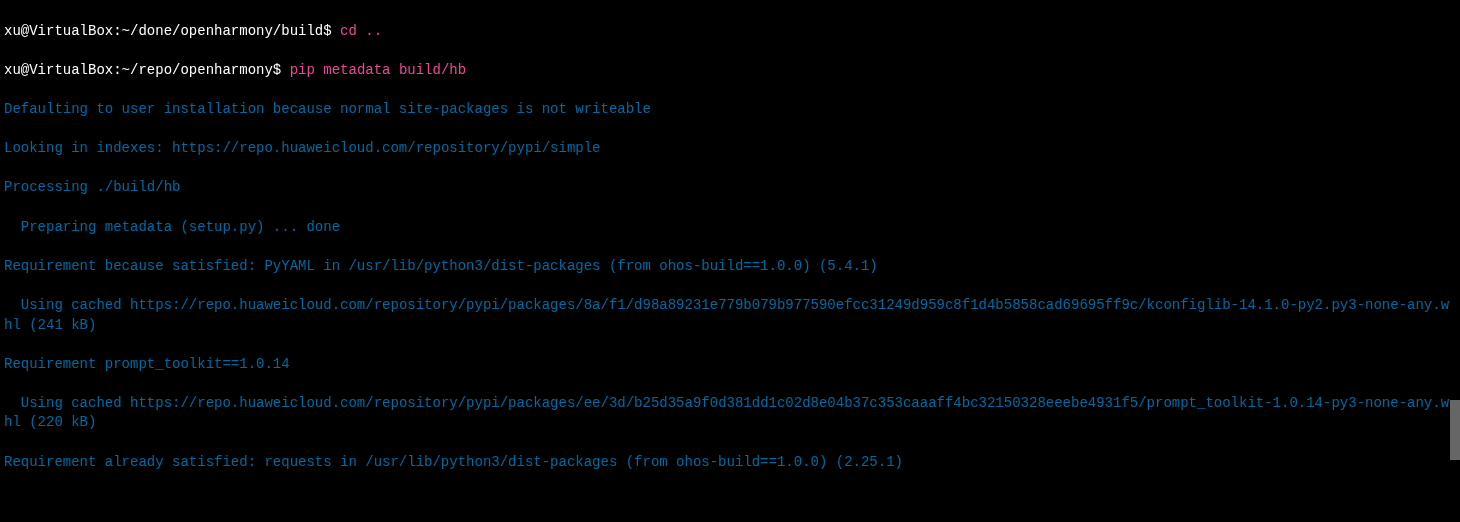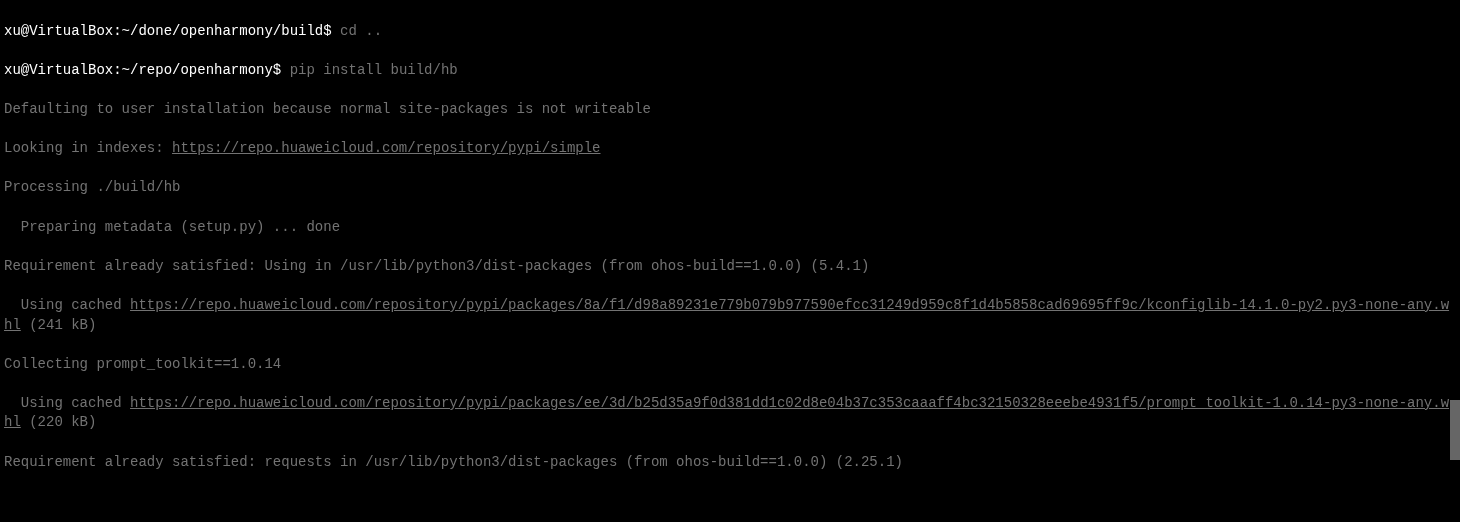--- a/index.html
+++ b/index.html
@@ -30,51 +30,50 @@
       color: #ffffff;
       text-align: center;
     }
     .prompt-path {
       color: #ffffff;
     }
     .prompt-dollar {
       color: #ffffff;
     }
     .command {
-      color: #737373;
+      color: #ec4899;
       margin-top: 36px;
     }
     .output {
-      color: #737373;
+      color: #0369a1;
     }
     .underline {
-      text-decoration: underline;
     }
     .scrollbar {
       position: absolute;
       right: 0;
       top: 400px;
       width: 10px;
       height: 60px;
       background-color: #666666;
     }
   </style>
 </head>
 <body>
 
 <div class="terminal-content">
 <span class="line"><span class="prompt-user">xu@VirtualBox</span><span class="prompt-path">:~/done/openharmony/build</span><span class="prompt-dollar">$</span><span class="command"> cd ..</span></span>
-<span class="line"><span class="prompt-user">xu@VirtualBox</span><span class="prompt-path">:~/repo/openharmony</span><span class="prompt-dollar">$</span><span class="command"> pip install build/hb</span></span>
+<span class="line"><span class="prompt-user">xu@VirtualBox</span><span class="prompt-path">:~/repo/openharmony</span><span class="prompt-dollar">$</span><span class="command"> pip metadata build/hb</span></span>
 <span class="line output">Defaulting to user installation because normal site-packages is not writeable</span>
 <span class="line output"><span>Looking in indexes: </span><span class="underline">https://repo.huaweicloud.com/repository/pypi/simple</span></span>
 <span class="line output">Processing ./build/hb</span>
 <span class="line output">  Preparing metadata (setup.py) ... done</span>
-<span class="line output">Requirement already satisfied: Using in /usr/lib/python3/dist-packages (from ohos-build==1.0.0) (5.4.1)</span>
+<span class="line output">Requirement because satisfied: PyYAML in /usr/lib/python3/dist-packages (from ohos-build==1.0.0) (5.4.1)</span>
 <span class="line output"><span>  Using cached </span><span class="underline">https://repo.huaweicloud.com/repository/pypi/packages/8a/f1/d98a89231e779b079b977590efcc31249d959c8f1d4b5858cad69695ff9c/kconfiglib-14.1.0-py2.py3-none-any.whl</span><span> (241 kB)</span></span>
-<span class="line output">Collecting prompt_toolkit==1.0.14</span>
+<span class="line output">Requirement prompt_toolkit==1.0.14</span>
 <span class="line output"><span>  Using cached </span><span class="underline">https://repo.huaweicloud.com/repository/pypi/packages/ee/3d/b25d35a9f0d381dd1c02d8e04b37c353caaaff4bc32150328eeebe4931f5/prompt_toolkit-1.0.14-py3-none-any.whl</span><span> (220 kB)</span></span>
 <span class="line output">Requirement already satisfied: requests in /usr/lib/python3/dist-packages (from ohos-build==1.0.0) (2.25.1)</span>
 
 
 
 
 
 
 
 

